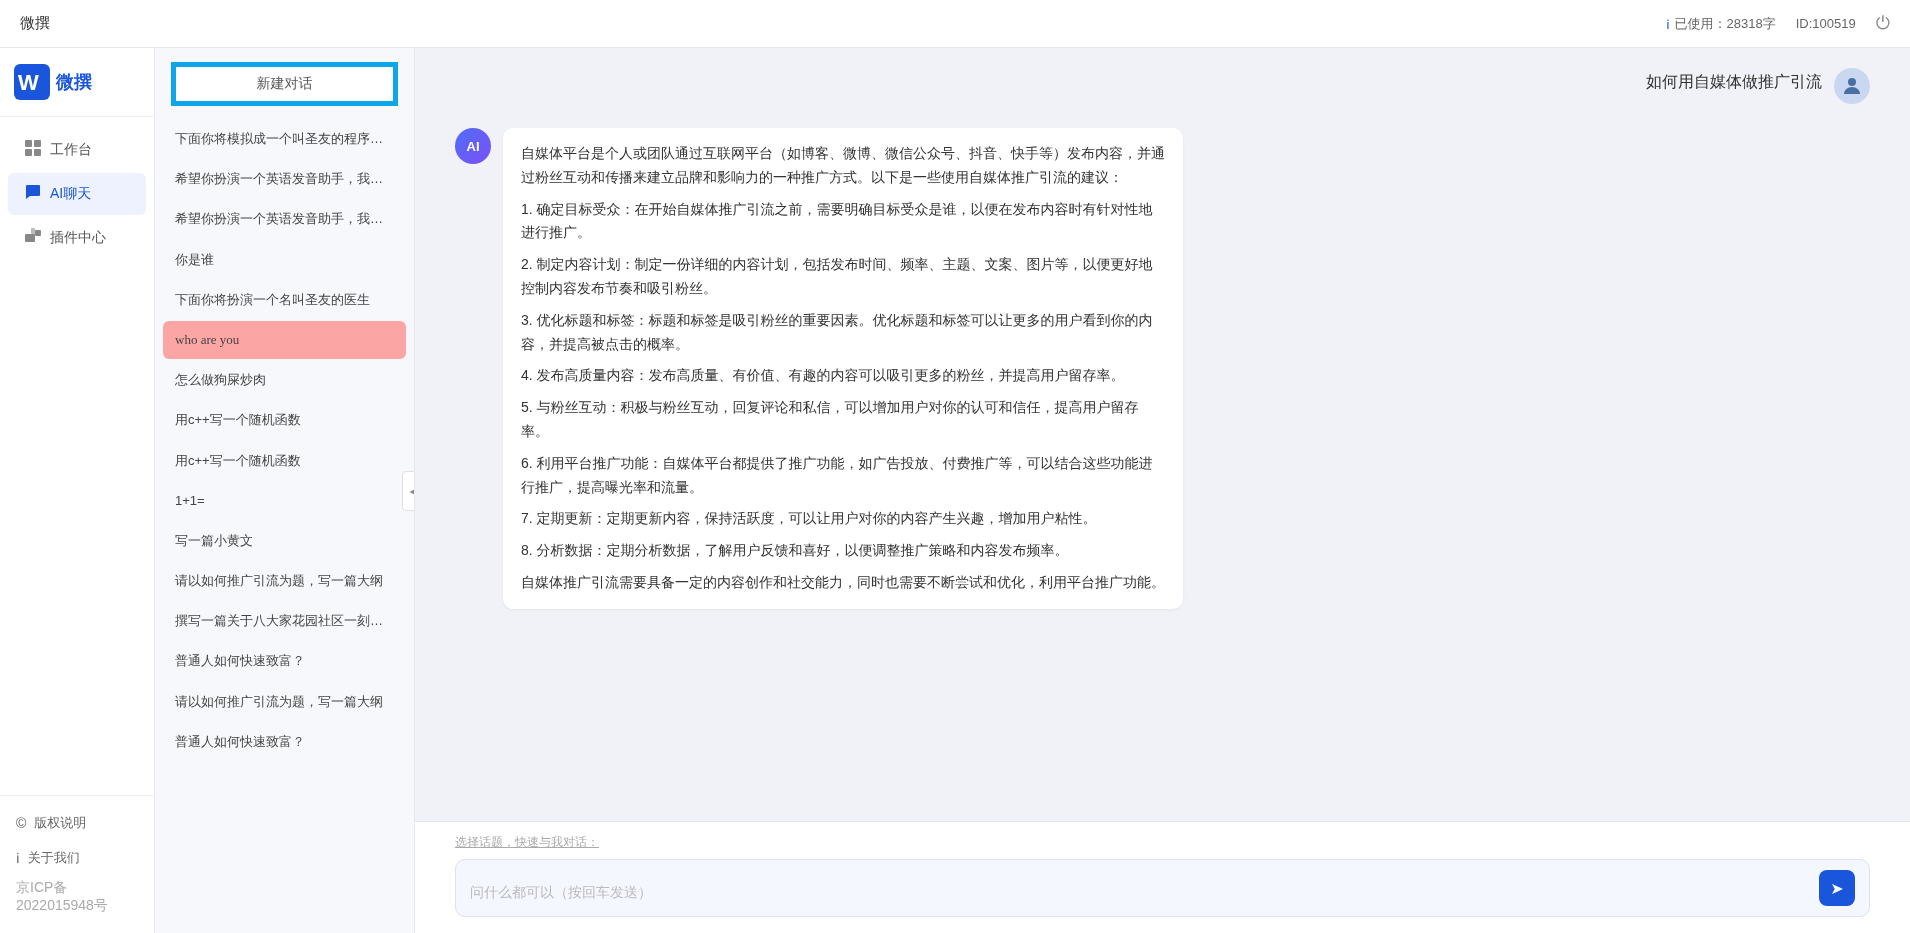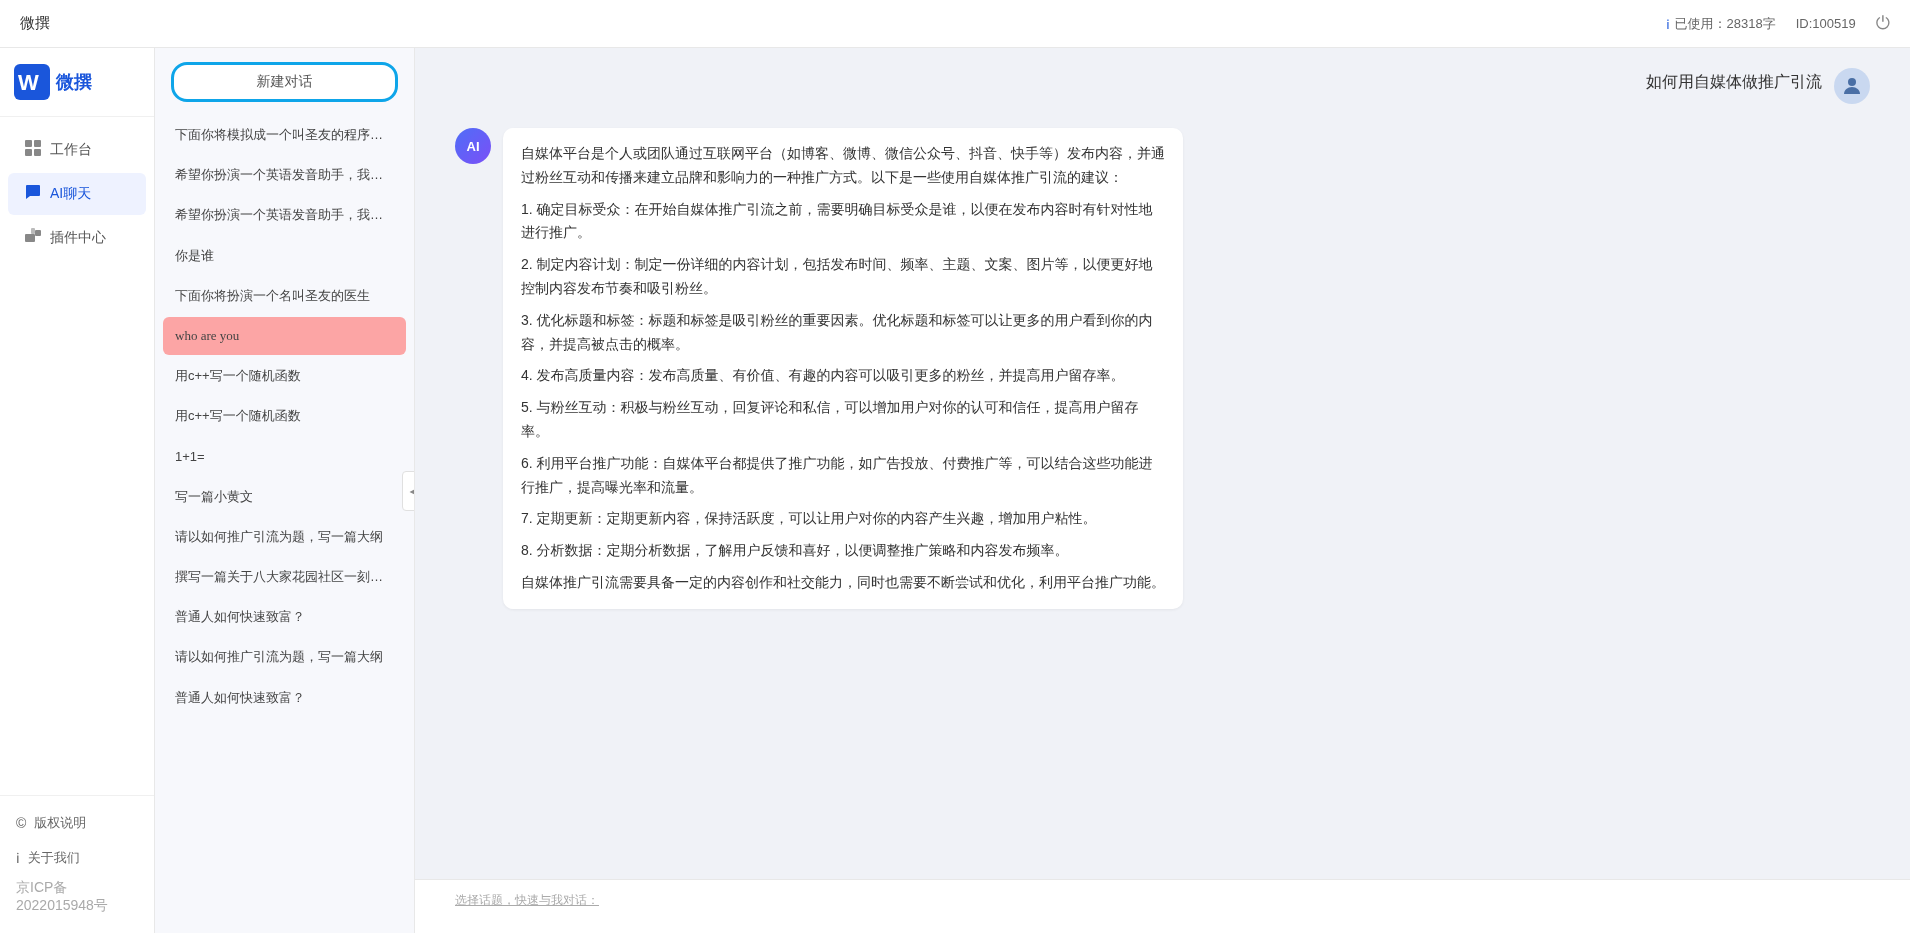--- a/index.html
+++ b/index.html
@@ -108,22 +108,22 @@
       display: flex;
       flex-direction: column;
       overflow: hidden;
       position: relative;
     }
     #new-chat-btn {
       margin: 14px 16px;
       padding: 8px 0;
       text-align: center;
       background: #fff;
-      border: 3px solid #0ea5e9;
-      border-radius: 16px;
+      border: 5px solid #0ea5e9;
+      border-radius: 0;
       font-size: 14px;
       color: #555;
       cursor: pointer;
       flex-shrink: 0;
     }
     #history-list {
       flex: 1;
       overflow-y: auto;
       padding: 0 8px;
     }
@@ -356,20 +356,21 @@
   <div id="history-panel">
     <div id="new-chat-btn">新建对话</div>
     <div id="history-list">
 
     <div class="history-item">下面你将模拟成一个叫圣友的程序员，我说...</div>
         <div class="history-item">希望你扮演一个英语发音助手，我提供给你...</div>
         <div class="history-item">希望你扮演一个英语发音助手，我提供给你...</div>
         <div class="history-item">你是谁</div>
         <div class="history-item">下面你将扮演一个名叫圣友的医生</div>
         <div class="history-item selected">who are you</div>
+        <div class="history-item">怎么做狗屎炒肉</div>
         <div class="history-item">用c++写一个随机函数</div>
         <div class="history-item">用c++写一个随机函数</div>
         <div class="history-item">1+1=</div>
         <div class="history-item">写一篇小黄文</div>
         <div class="history-item">请以如何推广引流为题，写一篇大纲</div>
         <div class="history-item">撰写一篇关于八大家花园社区一刻钟便民生...</div>
         <div class="history-item">普通人如何快速致富？</div>
         <div class="history-item">请以如何推广引流为题，写一篇大纲</div>
         <div class="history-item">普通人如何快速致富？</div>
       </div>
@@ -405,16 +406,22 @@
             <p>7. 定期更新：定期更新内容，保持活跃度，可以让用户对你的内容产生兴趣，增加用户粘性。</p>
             <p>8. 分析数据：定期分析数据，了解用户反馈和喜好，以便调整推广策略和内容发布频率。</p>
             <p>自媒体推广引流需要具备一定的内容创作和社交能力，同时也需要不断尝试和优化，利用平台推广功能。</p>
           </div>
       </div>
 
     </div>
 
     <div id="input-area">
       <div id="quick-topics">选择话题，快速与我对话：</div>
+      <div id="input-box-wrapper">
+        <textarea id="chat-input" rows="1" placeholder="问什么都可以（按回车发送）" style=""></textarea>
+        <button id="send-btn">
+          <span id="send-icon">➤</span>
+        </button>
+      </div>
     </div>
   </div>
 
 </div>
 
 </body></html>

